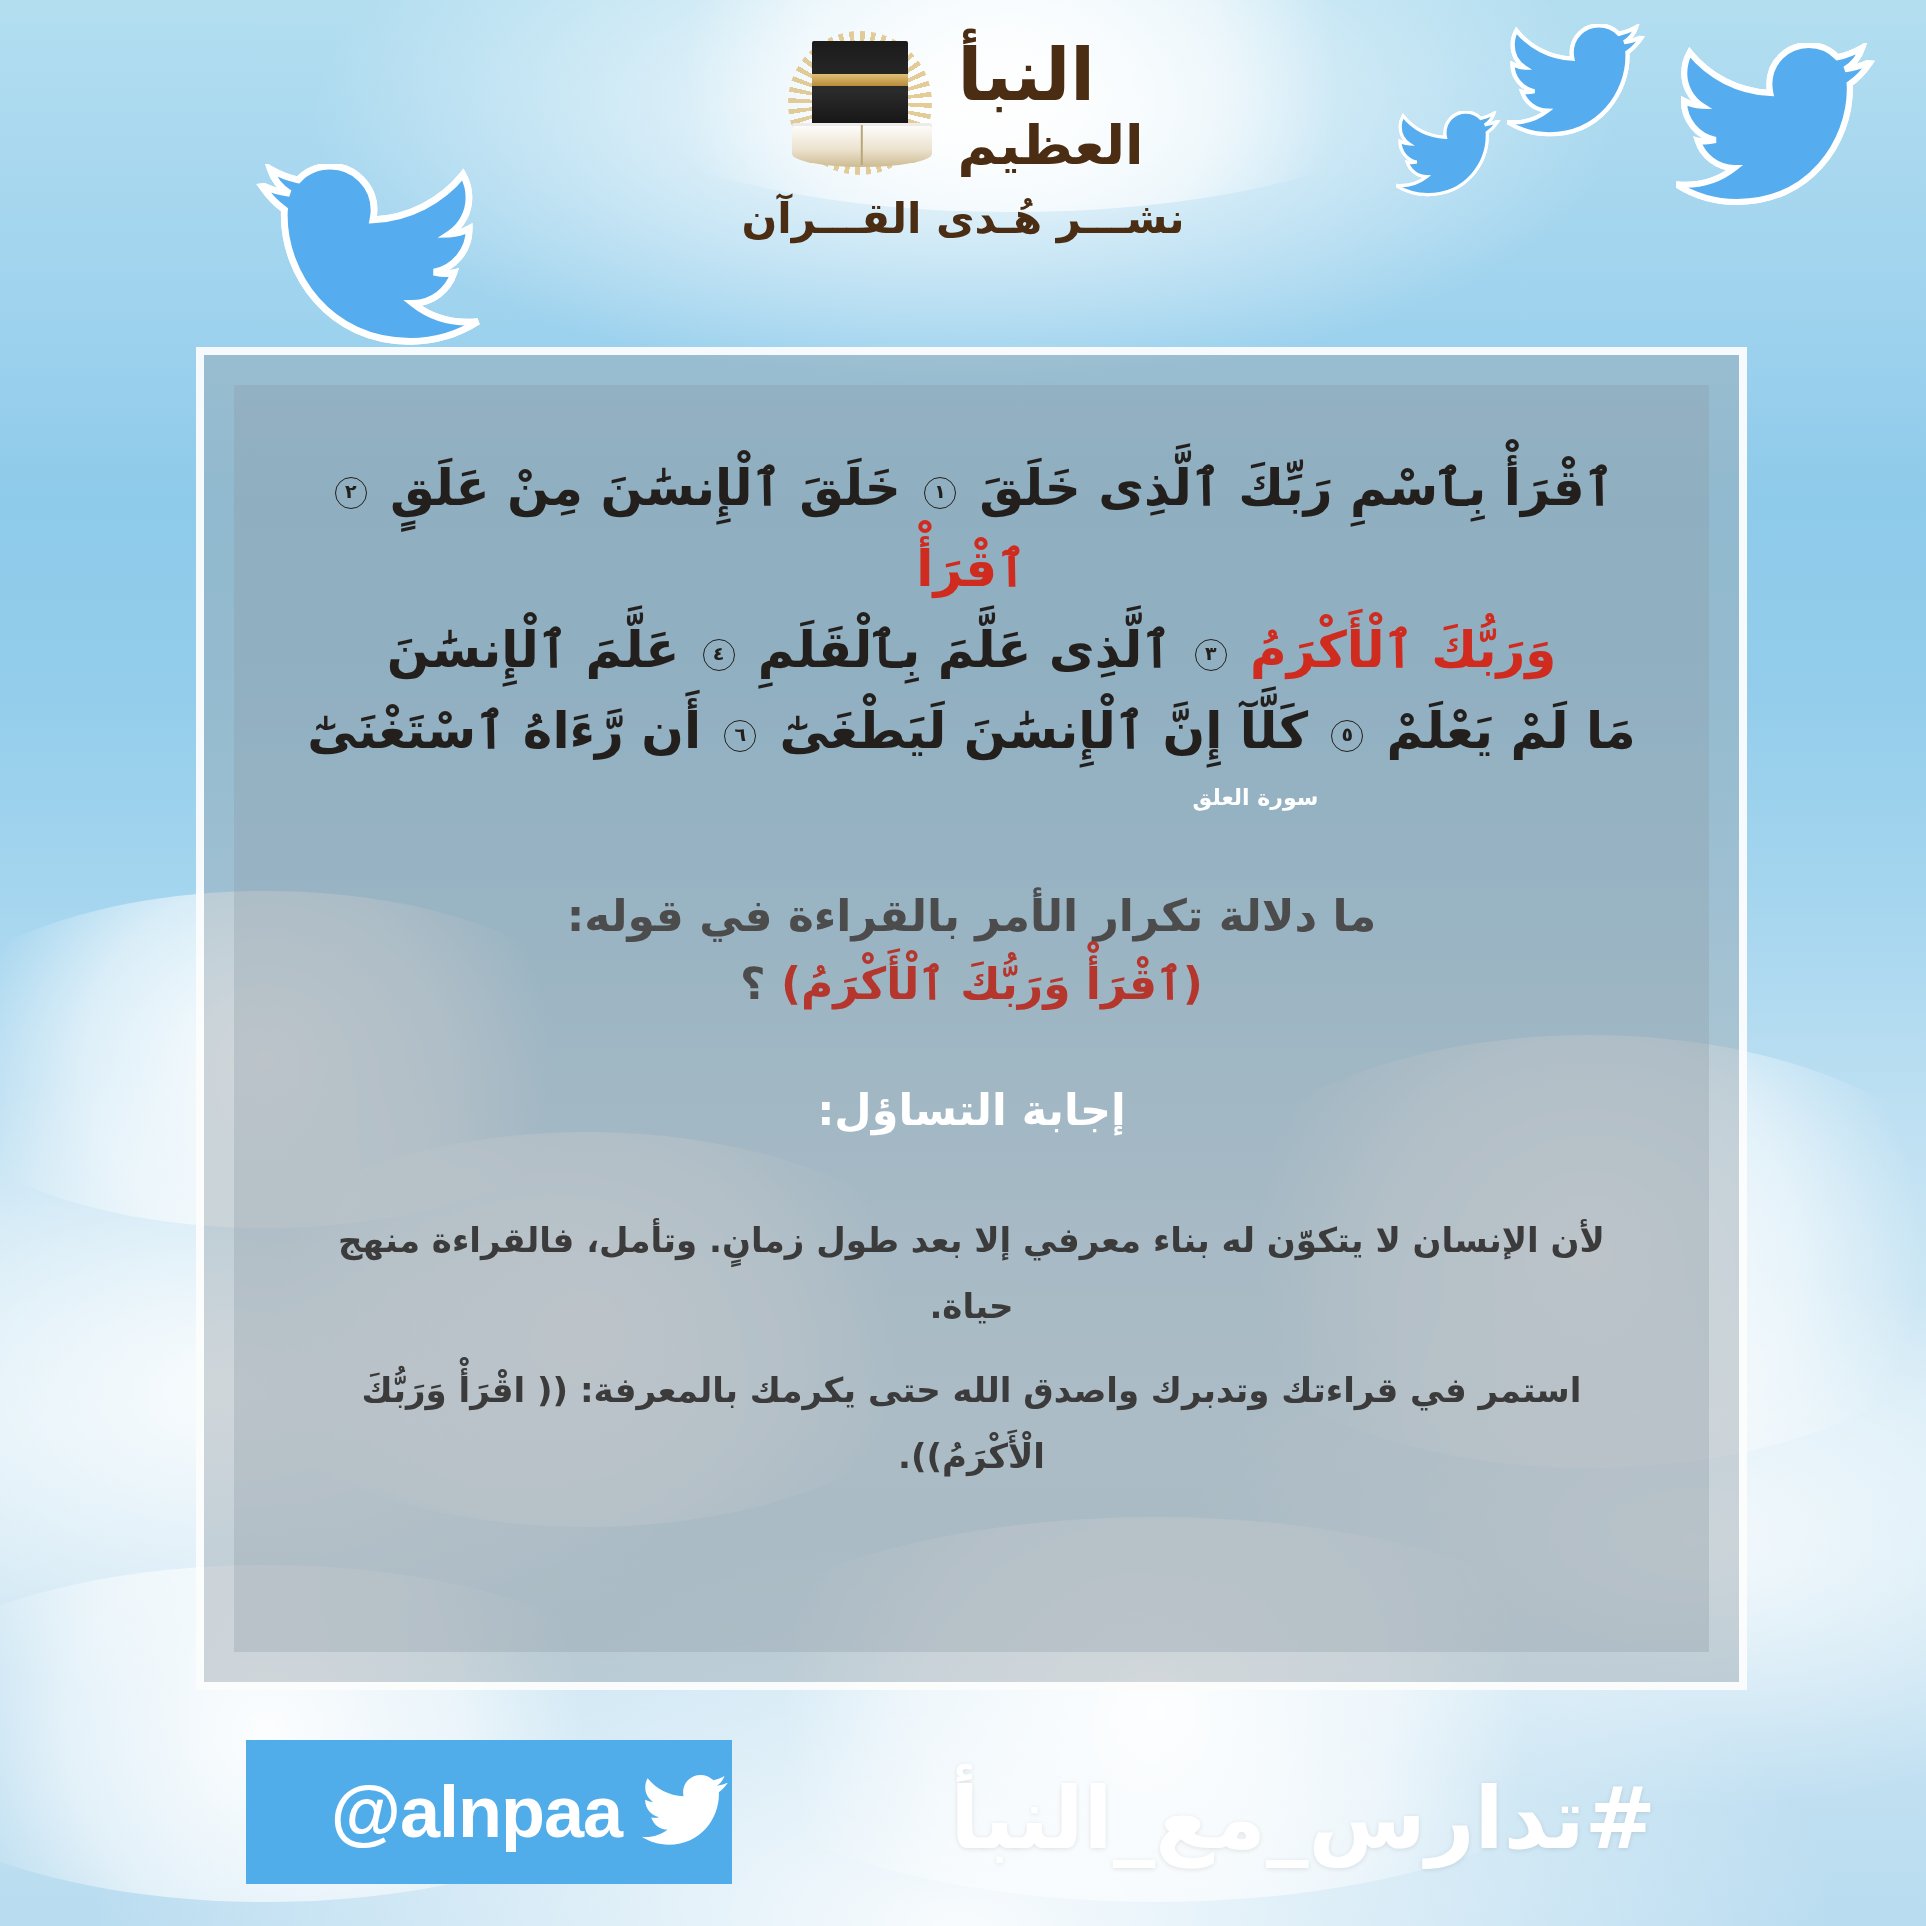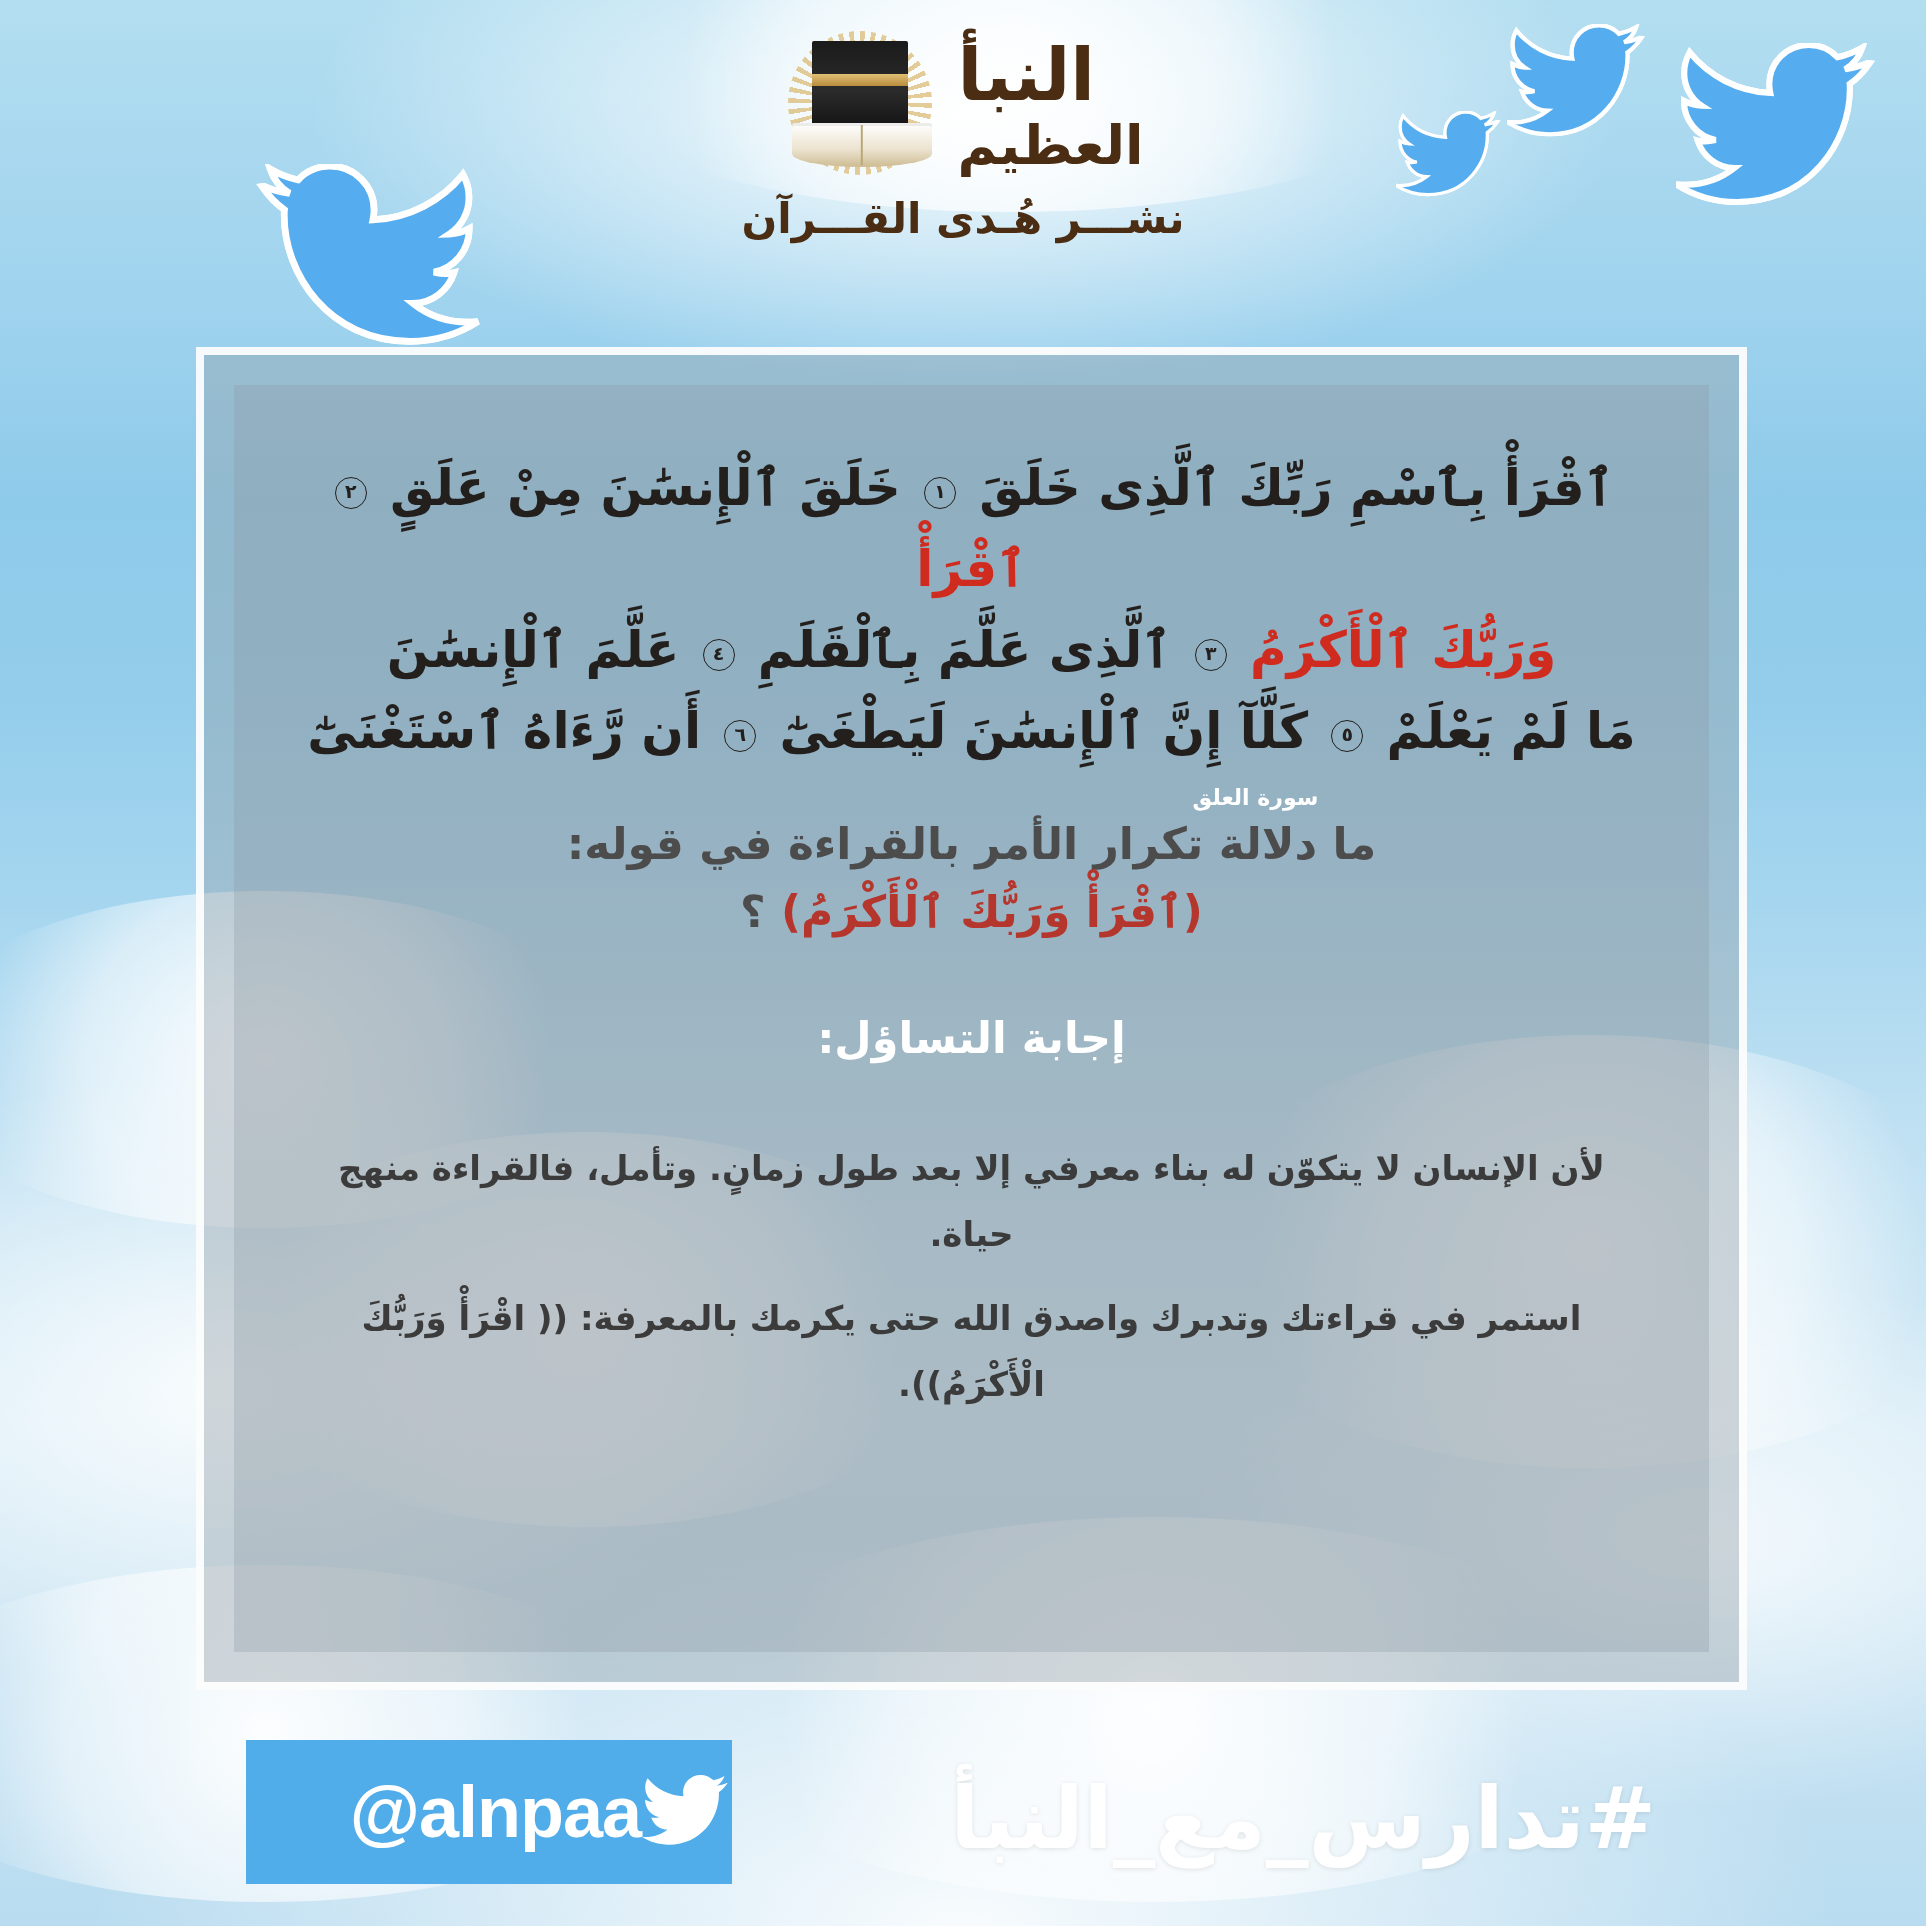--- a/index.html
+++ b/index.html
@@ -223,20 +223,21 @@
   }
 
   .question {
     direction: rtl;
     text-align: center;
     font-family: "DejaVu Sans", sans-serif;
     font-size: 44px;
     font-weight: bold;
     color: #4c4c4c;
     line-height: 1.55;
+    margin-top: 72px;
     letter-spacing: 0.5px;
   }
   .question .verse-q { color: #b5362c; }
 
   .answer-label {
     direction: rtl;
     text-align: center;
     font-family: "DejaVu Sans", sans-serif;
     font-size: 43px;
     font-weight: bold;
@@ -283,20 +284,21 @@
     position: absolute;
     left: 246px;
     bottom: 42px;
     width: 486px;
     height: 144px;
     background: #51adea;
     display: flex;
     flex-direction: row;
     align-items: center;
     justify-content: flex-start;
+    gap: 19px;
     box-sizing: border-box;
   }
   .handle-box .tw-icon { width: 91px; height: 77px; color: #ffffff; }
   .handle-text {
     font-family: "Liberation Sans", sans-serif;
     font-size: 72px;
     font-weight: bold;
     color: #ffffff;
     direction: ltr;
     letter-spacing: -1px;

